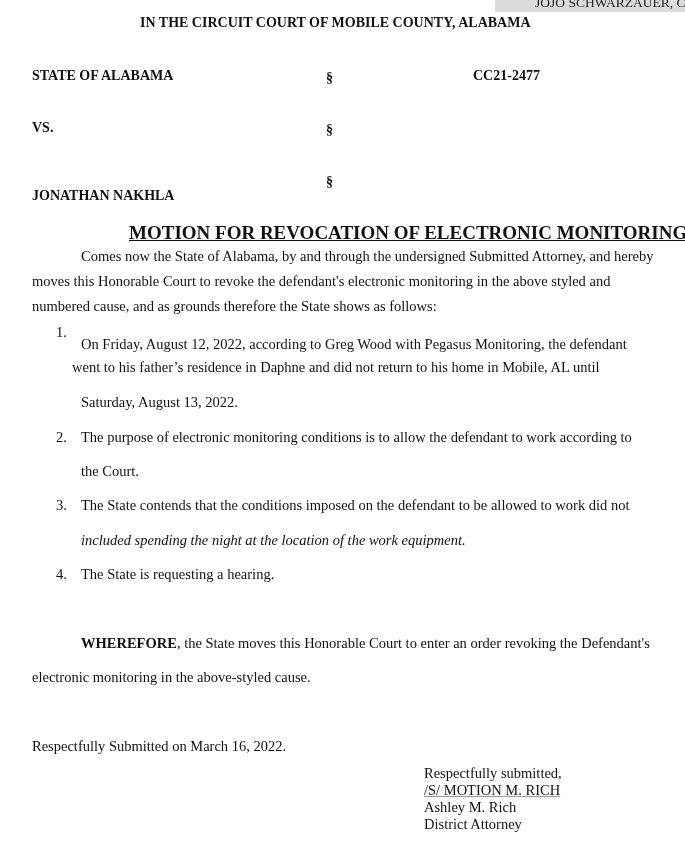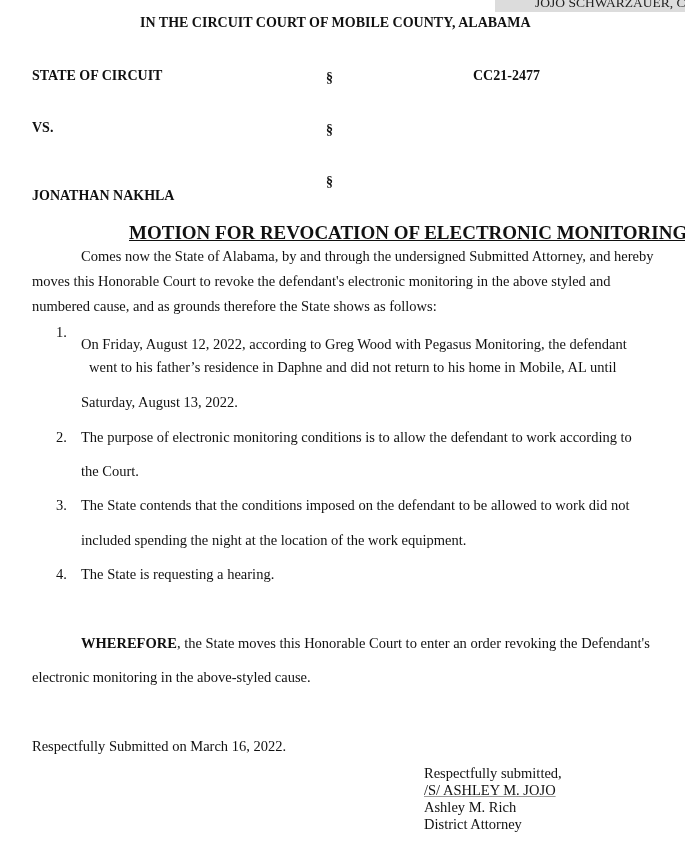--- a/index.html
+++ b/index.html
@@ -30,21 +30,21 @@
 </head>
 <body>
 
 <div class="stamp">
   <span>JOJO SCHWARZAUER, C</span>
 </div>
 
 <div class="abs court-title">IN THE CIRCUIT COURT OF MOBILE COUNTY, ALABAMA</div>
 
 <div>
-  <div class="abs cap" style="left:32px; top:68px;">STATE OF CIRCUIT</div>
+  <div class="abs cap" style="left:32px; top:68px;">STATE OF ALABAMA</div>
   <div class="abs sect" style="left:326px; top:70px;">§</div>
   <div class="abs cap" style="left:473px; top:68px;">CC21-2477</div>
 
   <div class="abs cap" style="left:32px; top:120px;">VS.</div>
   <div class="abs sect" style="left:326px; top:122px;">§</div>
 
   <div class="abs cap" style="left:32px; top:171px;margin-top:17px;">JONATHAN NAKHLA</div>
   <div class="abs sect" style="left:326px; top:174px;">§</div>
 </div>
 
@@ -53,44 +53,44 @@
 <div>
   <div class="abs para" style="left:81px; top:248px;">Comes now the State of Alabama, by and through the undersigned Submitted Attorney, and hereby</div>
   <div class="abs para" style="left:32px; top:273px;">moves this Honorable Court to revoke the defendant's electronic monitoring in the above styled and</div>
   <div class="abs para" style="left:32px; top:298px;">numbered cause, and as grounds therefore the State shows as follows:</div>
 </div>
 
 <div>
   <div>
     <div class="abs num" style="left:56px; top:324px;">1.</div>
     <div class="abs para" style="left:81px; top:336px;">On Friday, August 12, 2022, according to Greg Wood with Pegasus Monitoring, the defendant</div>
-    <div class="abs para" style="left:89px; top:359px;">went to his father’s residence in Daphne and did not return to his home in Mobile, AL until</div>
+    <div class="abs para" style="left:72px; top:359px;">went to his father’s residence in Daphne and did not return to his home in Mobile, AL until</div>
     <div class="abs para" style="left:81px; top:394px;">Saturday, August 13, 2022.</div>
   </div>
   <div>
     <div class="abs num" style="left:56px; top:429px;">2.</div>
     <div class="abs para" style="left:81px; top:429px;">The purpose of electronic monitoring conditions is to allow the defendant to work according to</div>
     <div class="abs para" style="left:81px; top:463px;">the Court.</div>
   </div>
   <div>
     <div class="abs num" style="left:56px; top:497px;">3.</div>
     <div class="abs para" style="left:81px; top:497px;">The State contends that the conditions imposed on the defendant to be allowed to work did not</div>
-    <div class="abs para" style="left:81px; top:532px;">included spending the night at the location of the work equipment.</div>
+    <div class="abs para" style="left:81px; top:532px;font-style:italic;">included spending the night at the location of the work equipment.</div>
   </div>
   <div>
     <div class="abs num" style="left:56px; top:566px;">4.</div>
     <div class="abs para" style="left:81px; top:566px;">The State is requesting a hearing.</div>
   </div>
 </div>
 
 <div>
   <div class="abs para" style="left:81px; top:635px;"><span class="bold">WHEREFORE</span><span>, the State moves this Honorable Court to enter an order revoking the Defendant's</span></div>
   <div class="abs para" style="left:32px; top:669px;">electronic monitoring in the above-styled cause.</div>
 </div>
 
 <div class="abs para" style="left:32px; top:738px;">Respectfully Submitted on March 16, 2022.</div>
 
 <div>
   <div class="abs sig" style="left:424px; top:765px;">Respectfully submitted,</div>
-  <div class="abs sig sig-u" style="left:424px; top:782px;">/S/ ASHLEY M. JOJO</div>
+  <div class="abs sig sig-u" style="left:424px; top:782px;">/S/ MOTION M. RICH</div>
   <div class="abs sig" style="left:424px; top:799px;">Ashley M. Rich</div>
   <div class="abs sig" style="left:424px; top:816px;">District Attorney</div>
 </div>
 
 </body></html>

